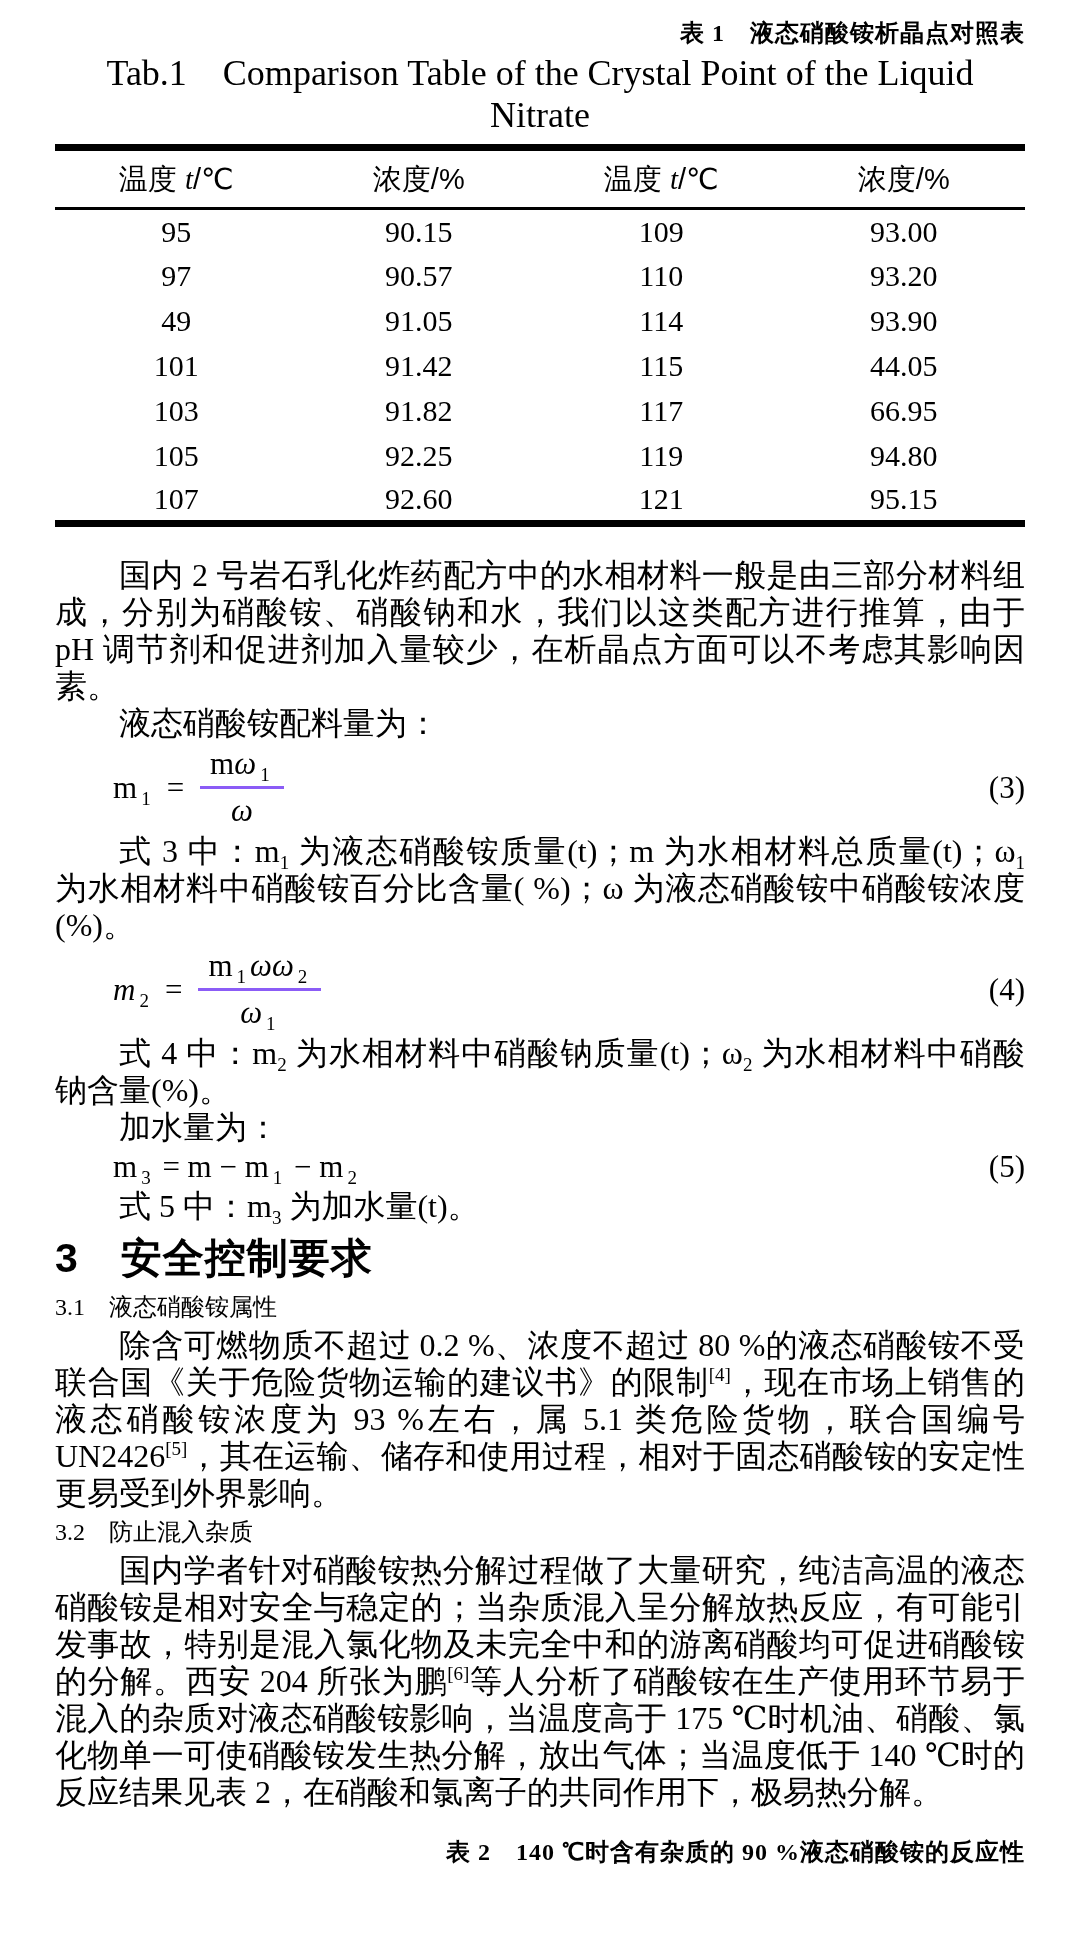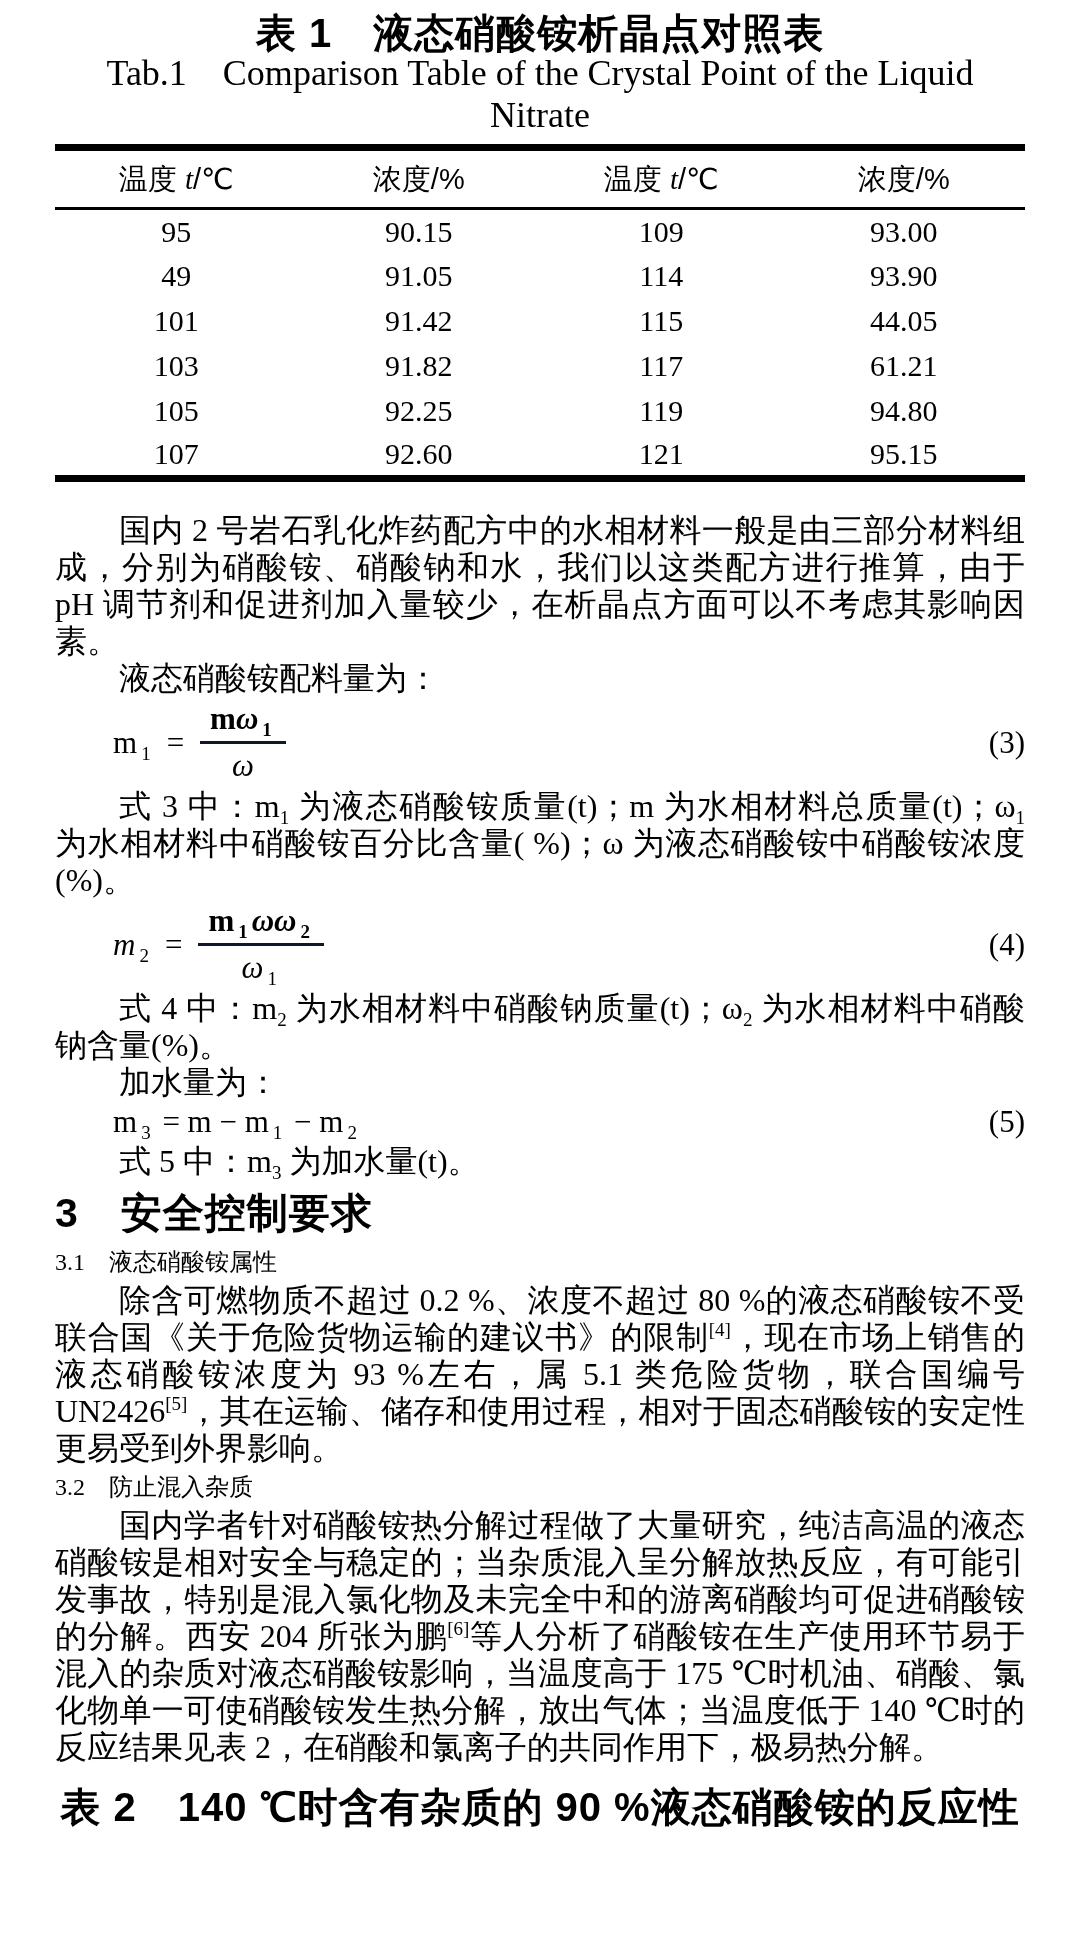--- a/index.html
+++ b/index.html
@@ -6,23 +6,23 @@
   html, body { background:#ffffff; }
   body {
     width:1080px; height:1950px; overflow:hidden;
     font-family:"Liberation Serif","DejaVu Serif",serif;
     color:#000;
   }
   .page { width:100%; height:100%; padding:14px 55px 0 55px; }
 
   
   .cap-zh {
-    font-family:Liberation Sans, sans-serif;
-    font-weight:700; font-size:40px; line-height:38px;
-    text-align:center; letter-spacing:1px;
+    font-family:Liberation Serif, serif;
+    font-weight:700; font-size:24px; line-height:38px;
+    text-align:right; letter-spacing:1px;
   }
   .cap-en { font-size:36px; line-height:42px; text-align:center; }
 
   
   table.t1 {
     width:100%; border-collapse:collapse; margin-top:8px;
     border-top:7px solid #000; border-bottom:7px solid #000;
   }
   .t1 th {
     width:25%; font-weight:400; font-size:29px; text-align:center;
@@ -41,21 +41,21 @@
 
   
   .equation {
     display:flex; align-items:center;
     font-size:31px; line-height:34px; margin:4px 0 4px 58px;
   }
   .equation sub { font-size:19px; line-height:0; margin:0 4px 0 4px; }
   .eq-eq { margin:0 12px; }
   .eq-no { margin-left:auto; }
   .frac { display:inline-flex; flex-direction:column; align-items:center; margin:0 4px; }
-  .frac .num { padding:1px 10px 5px 10px; border-bottom:3px solid #0f172a; white-space:nowrap;font-weight:bold; }
+  .frac .num { padding:1px 10px 5px 10px; border-bottom:3px solid #8b5cf6; white-space:nowrap; }
   .frac .den { padding:5px 10px 1px 10px; white-space:nowrap; }
   .it { font-style:italic; }
   .eq-inline { white-space:nowrap; }
 
   
   h2.sec {
     font-family:"Liberation Sans","DejaVu Sans",sans-serif;
     font-weight:700; font-size:41px; line-height:50px;
     margin:8px 0 4px 0; letter-spacing:1px;
   }
@@ -81,36 +81,42 @@
       </tr>
     </thead>
     <tbody>
       <tr>
         <td>95</td>
         <td>90.15</td>
         <td>109</td>
         <td>93.00</td>
       </tr>
       <tr>
+        <td>97</td>
+        <td>90.57</td>
+        <td>110</td>
+        <td>93.20</td>
+      </tr>
+      <tr>
         <td>49</td>
         <td>91.05</td>
         <td>114</td>
         <td>93.90</td>
       </tr>
       <tr>
         <td>101</td>
         <td>91.42</td>
         <td>115</td>
         <td>44.05</td>
       </tr>
       <tr>
         <td>103</td>
         <td>91.82</td>
         <td>117</td>
-        <td>61.21</td>
+        <td>66.95</td>
       </tr>
       <tr>
         <td>105</td>
         <td>92.25</td>
         <td>119</td>
         <td>94.80</td>
       </tr>
       <tr>
         <td>107</td>
         <td>92.60</td>

